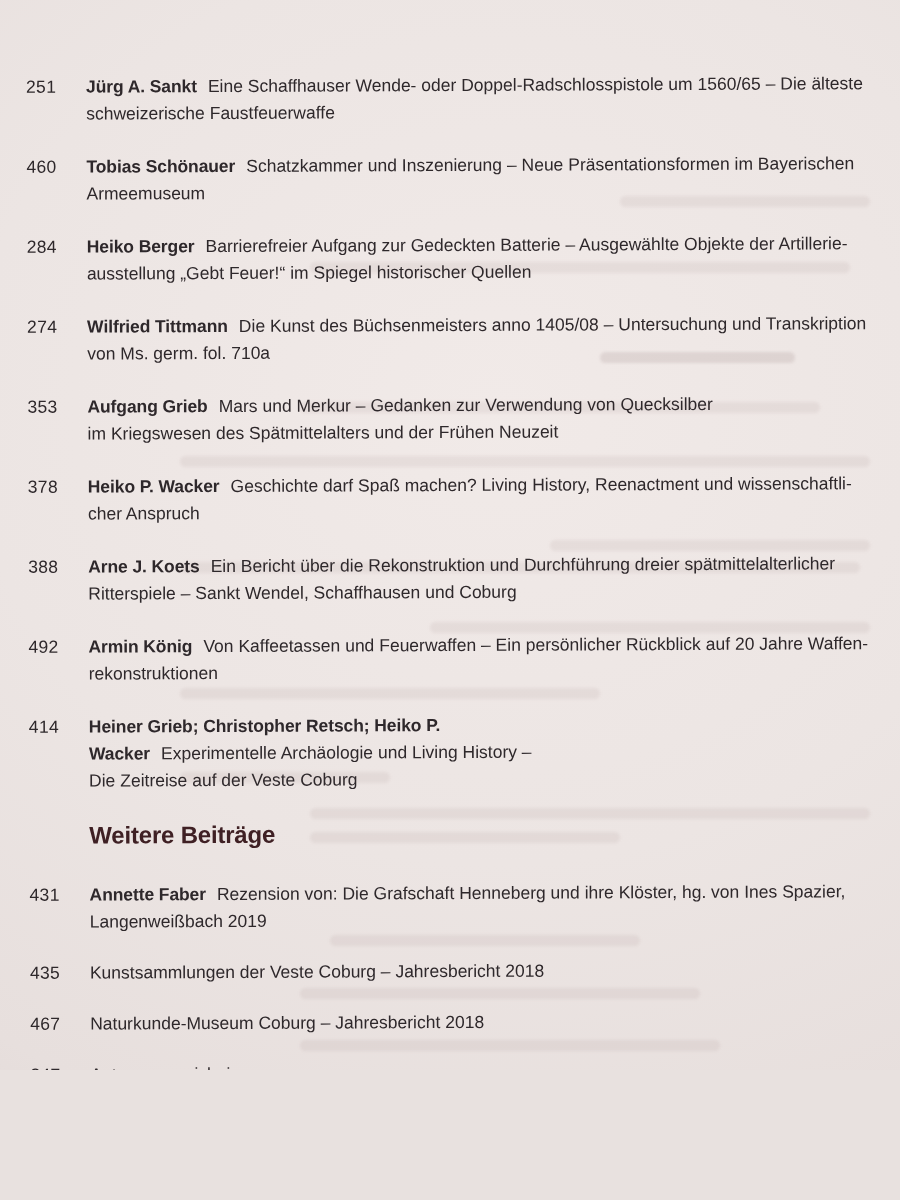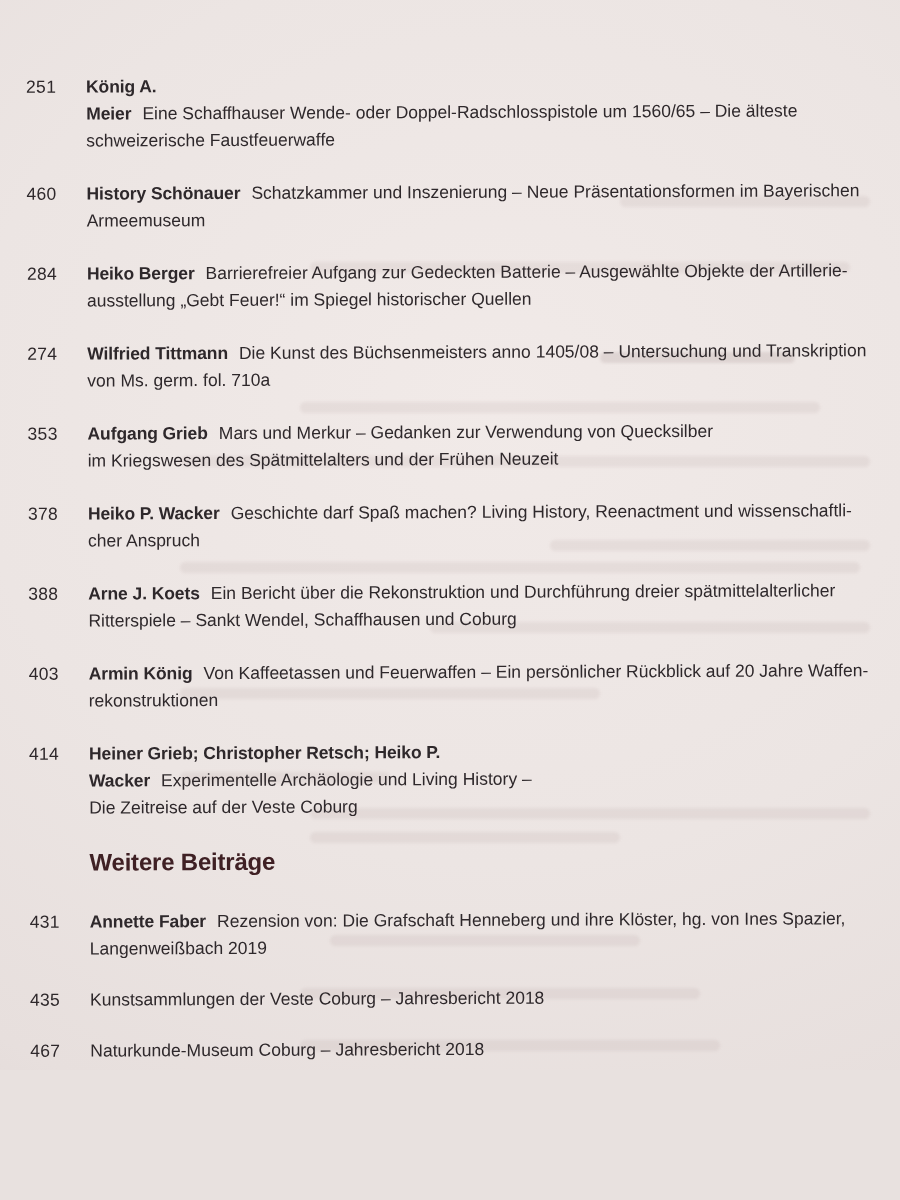--- a/index.html
+++ b/index.html
@@ -92,29 +92,29 @@
   <div class="ghost" style="top:1128px; left:330px; width:540px;"></div>
   <div class="ghost" style="top:1152px; left:360px; width:260px;"></div>
 
   <div class="content">
 
     <div class="entries main">
 
         <div class="entry">
           <div class="num">251</div>
           <div class="text">
-            <span class="authors">König A. Meier</span><span class="t1">Eine Schaffhauser Wende- oder Doppel-Radschlosspistole um 1560/65 – Die älteste</span>
+            <span class="authors">Jürg A. Sankt</span><span class="t1">Eine Schaffhauser Wende- oder Doppel-Radschlosspistole um 1560/65 – Die älteste</span>
             <div class="t2">schweizerische Faustfeuerwaffe</div>
           </div>
         </div>
 
         <div class="entry">
           <div class="num">460</div>
           <div class="text">
-            <span class="authors">History Schönauer</span><span class="t1">Schatzkammer und Inszenierung – Neue Präsentationsformen im Bayerischen</span>
+            <span class="authors">Tobias Schönauer</span><span class="t1">Schatzkammer und Inszenierung – Neue Präsentationsformen im Bayerischen</span>
             <div class="t2">Armeemuseum</div>
           </div>
         </div>
 
         <div class="entry">
           <div class="num">284</div>
           <div class="text">
             <span class="authors">Heiko Berger</span><span class="t1">Barrierefreier Aufgang zur Gedeckten Batterie – Ausgewählte Objekte der Artillerie-</span>
             <div class="t2">ausstellung „Gebt Feuer!“ im Spiegel historischer Quellen</div>
           </div>
@@ -146,21 +146,21 @@
 
         <div class="entry">
           <div class="num">388</div>
           <div class="text">
             <span class="authors">Arne J. Koets</span><span class="t1">Ein Bericht über die Rekonstruktion und Durchführung dreier spätmittelalterlicher</span>
             <div class="t2">Ritterspiele – Sankt Wendel, Schaffhausen und Coburg</div>
           </div>
         </div>
 
         <div class="entry">
-          <div class="num">403</div>
+          <div class="num">492</div>
           <div class="text">
             <span class="authors">Armin König</span><span class="t1">Von Kaffeetassen und Feuerwaffen – Ein persönlicher Rückblick auf 20 Jahre Waffen-</span>
             <div class="t2">rekonstruktionen</div>
           </div>
         </div>
 
         <div class="entry">
           <div class="num">414</div>
           <div class="text">
             <span class="authors">Heiner Grieb; Christopher Retsch; Heiko P. Wacker</span><span class="t1">Experimentelle Archäologie und Living History –</span>

